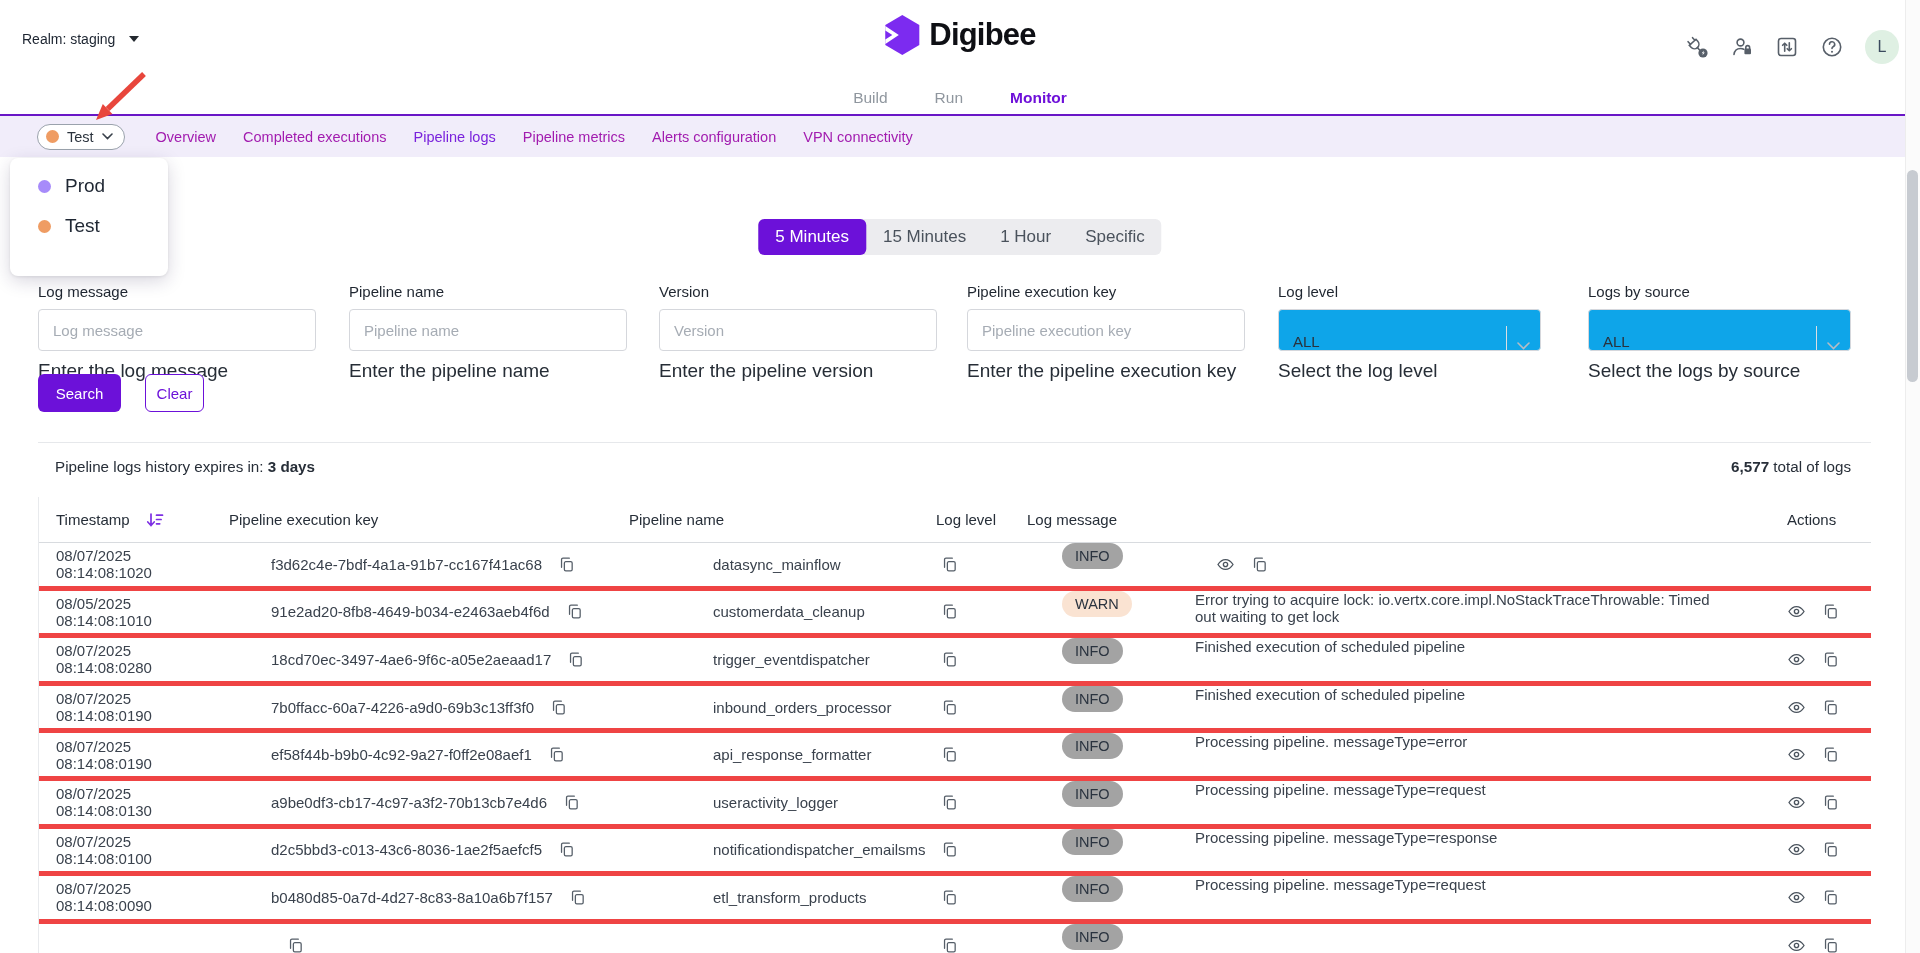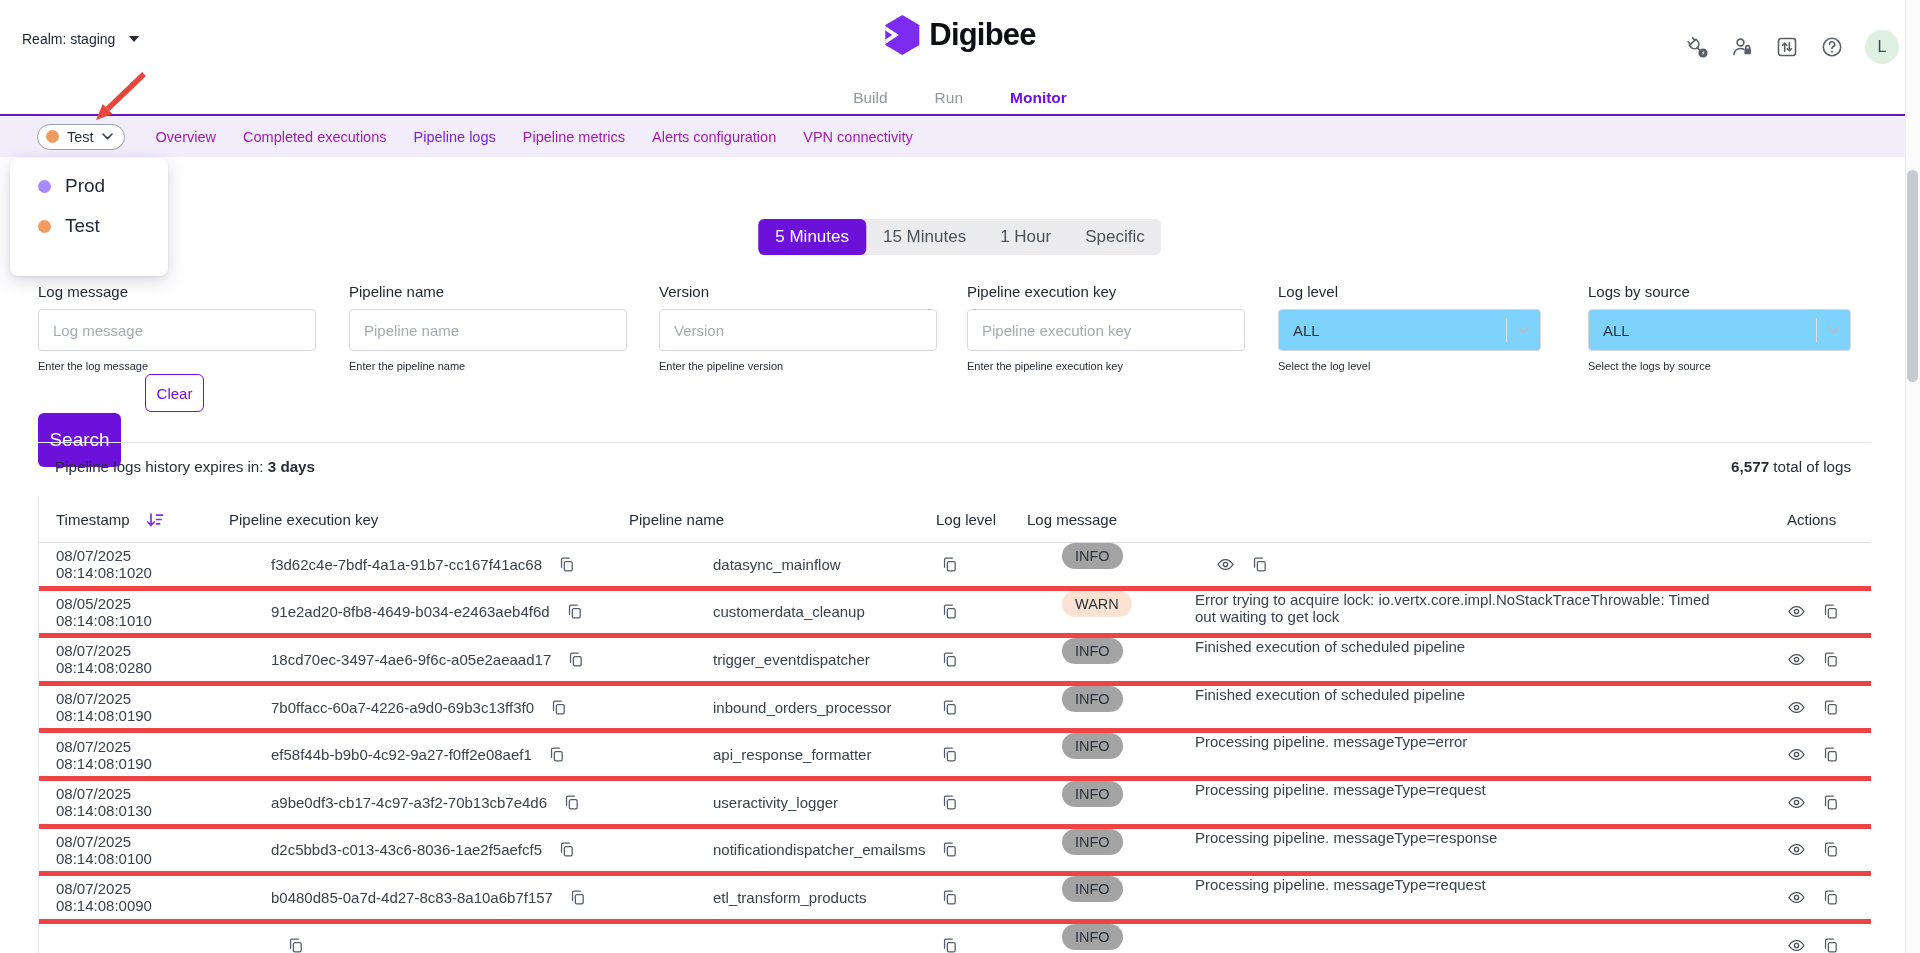--- a/index.html
+++ b/index.html
@@ -64,29 +64,29 @@
   .fcol-0 { left: 0;     width: 278px; }
   .fcol-1 { left: 311px; width: 278px; }
   .fcol-2 { left: 621px; width: 278px; }
   .fcol-3 { left: 929px; width: 278px; }
   .fcol-4 { left: 1240px; width: 263px; }
   .fcol-5 { left: 1550px; width: 263px; }
   .flabel { font-size: 15px; color: #1f2630; margin-bottom: 9px; }
   .finput { width: 100%; height: 42px; border: 1px solid #d5d7dc; border-radius: 4px;
             padding: 0 14px; font-size: 15px; color: #2a323c; font-family: inherit; outline: none; }
   .finput::placeholder { color: #a6acb4; }
-  .fhelper { margin-top: 9px; font-size: 11px; color: #262d36; }
+  .fhelper { margin-top: 9px; font-size: 19px; color: #262d36; }
   .fselect { width: 100%; height: 42px; border: 1px solid #d5d7dc; border-radius: 4px;
-             display: flex; align-items: center; padding: 0 10px 0 14px; cursor: pointer; background: #7dd3fc; }
+             display: flex; align-items: flex-end; padding: 0 10px 0 14px; cursor: pointer; background: #0ea5e9; }
   .fselect-value { font-size: 15px; color: #2a323c; flex: 1; }
   .fselect-divider { width: 1px; height: 24px; background: #dcdee2; margin-right: 10px; }
 
   .filter-actions { position: absolute; left: 38px; top: 217px; display: flex; gap: 24px; }
-  .btn-search { width: 83px; height: 54px; background: #6c11d9; color: #fff; border: none;
-                border-radius: 6px; font-size: 19px; cursor: pointer; font-family: inherit; margin-top: 39px; }
+  .btn-search { width: 83px; height: 38px; background: #6c11d9; color: #fff; border: none;
+                border-radius: 6px; font-size: 15px; cursor: pointer; font-family: inherit; }
   .btn-clear { width: 59px; height: 38px; background: #fff; color: #6c11d9; border: 1px solid #6c11d9;
                border-radius: 6px; font-size: 15px; cursor: pointer; font-family: inherit; }
 
   .rule { position: absolute; left: 38px; top: 285px; width: 1833px; border-top: 1px solid #e6e8eb; }
 
   .summary-row { position: absolute; left: 55px; top: 297px; width: 1796px; height: 24px;
                  display: flex; justify-content: space-between; align-items: center; font-size: 15.2px; color: #272e38; }
   .bold { font-weight: 700; }
 
   

